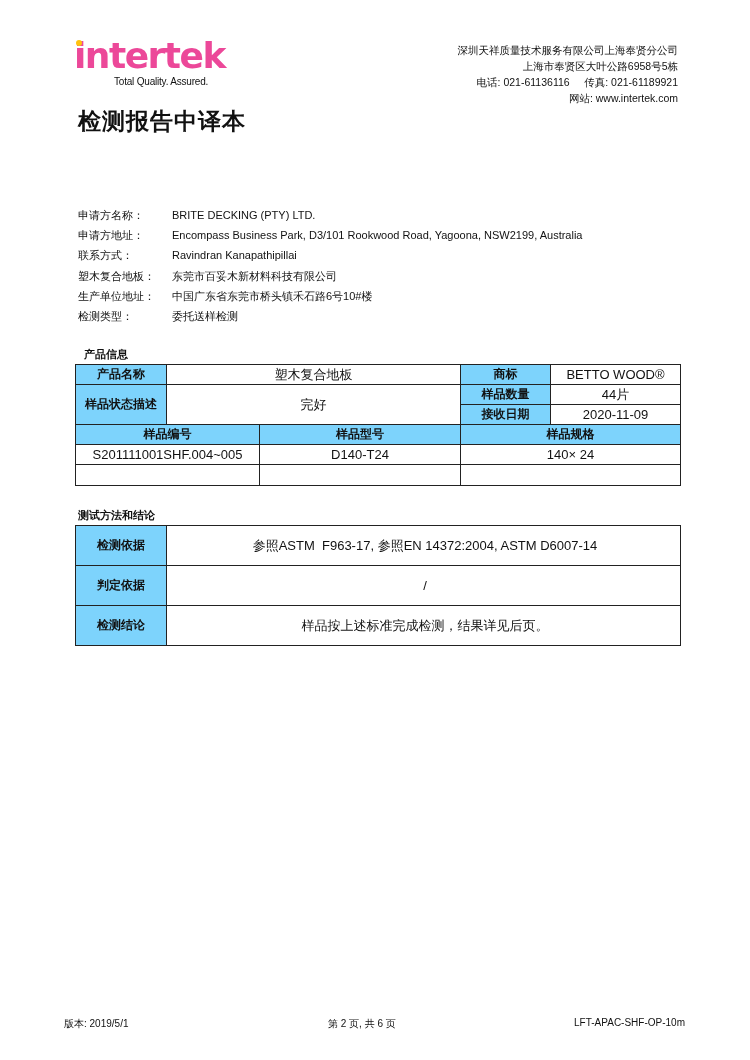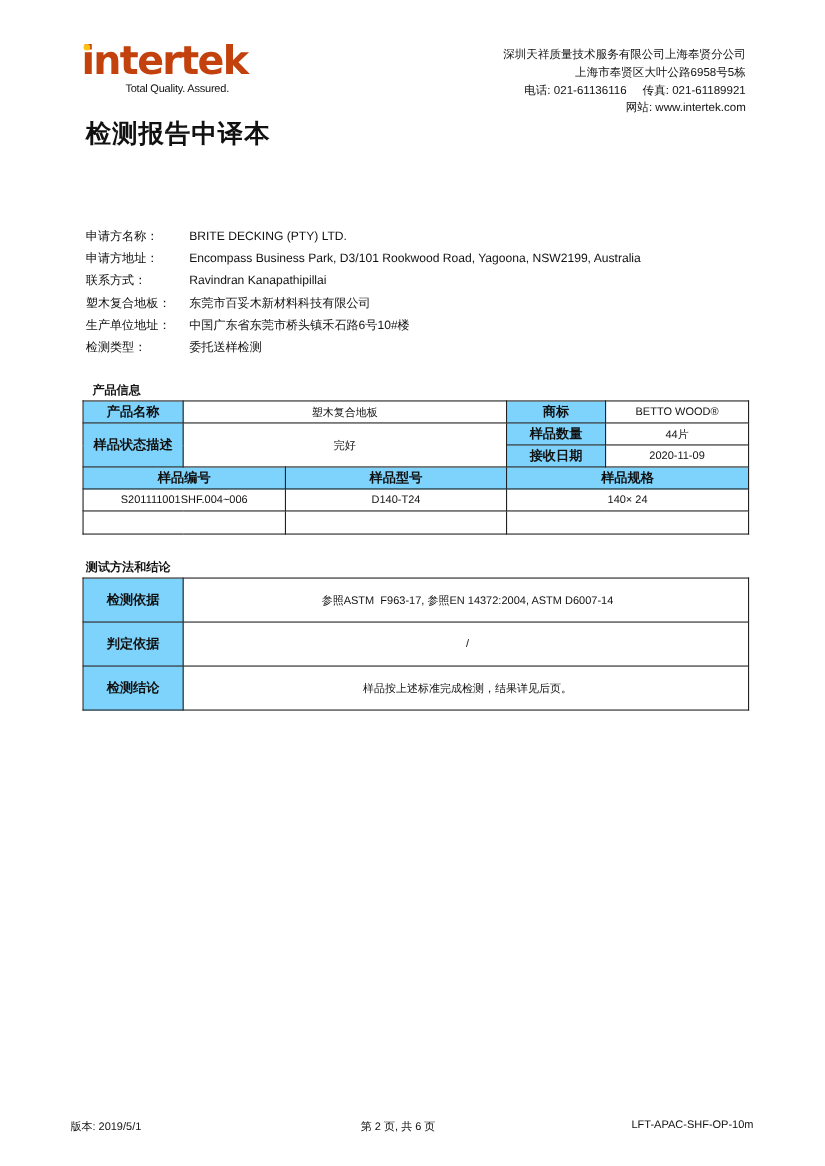--- a/index.html
+++ b/index.html
@@ -1,29 +1,29 @@
 <!DOCTYPE html>
 <html><head>
 <meta charset="utf-8">
 <style>
   html,body{margin:0;padding:0;background:#fff;}
   body{width:750px;height:1060px;position:relative;overflow:hidden;font-family:"Liberation Sans","DejaVu Sans",sans-serif;color:#111;}
   .abs{position:absolute;}
   .logo{left:74px;top:38px;}
-  .logo-word{font-family:"DejaVu Sans",sans-serif;font-size:36px;font-weight:bold;letter-spacing:-1.5px;color:#c2410c;line-height:36px;position:relative;}
+  .logo-word{font-family:"DejaVu Sans",sans-serif;font-size:36px;font-weight:bold;letter-spacing:-1.5px;color:#ec4899;line-height:36px;position:relative;}
   .logo-dot{position:absolute;left:2px;top:2px;width:6px;height:6px;border-radius:50%;background:#ffc20e;}
   .logo-tag{font-size:10px;color:#111;margin-top:2px;letter-spacing:-0.2px;margin-left:40px;}
   .company{right:72px;top:42px;text-align:right;font-size:10.5px;line-height:16px;color:#111;}
   .doc-title{left:78px;top:106px;font-size:23px;font-weight:bold;letter-spacing:1px;}
   .info{left:78px;top:205px;font-size:11px;line-height:20.2px;}
   .info-row{display:flex;}
   .info-label{width:94px;}
   .section-title{font-size:11px;font-weight:bold;}
   table{border-collapse:collapse;position:absolute;table-layout:fixed;}
-  td{border:1.5px solid #222;font-size:10px;text-align:center;padding:0;}
+  td{border:1.5px solid #222;font-size:13px;text-align:center;padding:0;}
   td.h{background:#7dd3fc;font-weight:bold;font-size:12px;}
   .t1{left:75px;top:364px;width:605px;}
   .t1 tr{height:20px;}
   .t2{left:75px;top:525px;width:605px;}
   .t2 tr{height:40px;}
   .t2 td.v{text-align:center;padding-left:3px;}
   .footer{top:1017px;font-size:10px;}
 </style>
 </head>
 <body>
@@ -95,21 +95,21 @@
   <tr>
     <td class="h">接收日期</td>
     <td>2020-11-09</td>
   </tr>
   <tr>
     <td class="h" colspan="2">样品编号</td>
     <td class="h">样品型号</td>
     <td class="h" colspan="2">样品规格</td>
   </tr>
   <tr>
-    <td colspan="2">S201111001SHF.004~006</td>
+    <td colspan="2">S201111001SHF.004~005</td>
     <td>D140-T24</td>
     <td colspan="2">140× 24</td>
   </tr>
   <tr style="height:21px">
     <td colspan="2"></td>
     <td></td>
     <td colspan="2"></td>
   </tr>
 </tbody>
   </table>

